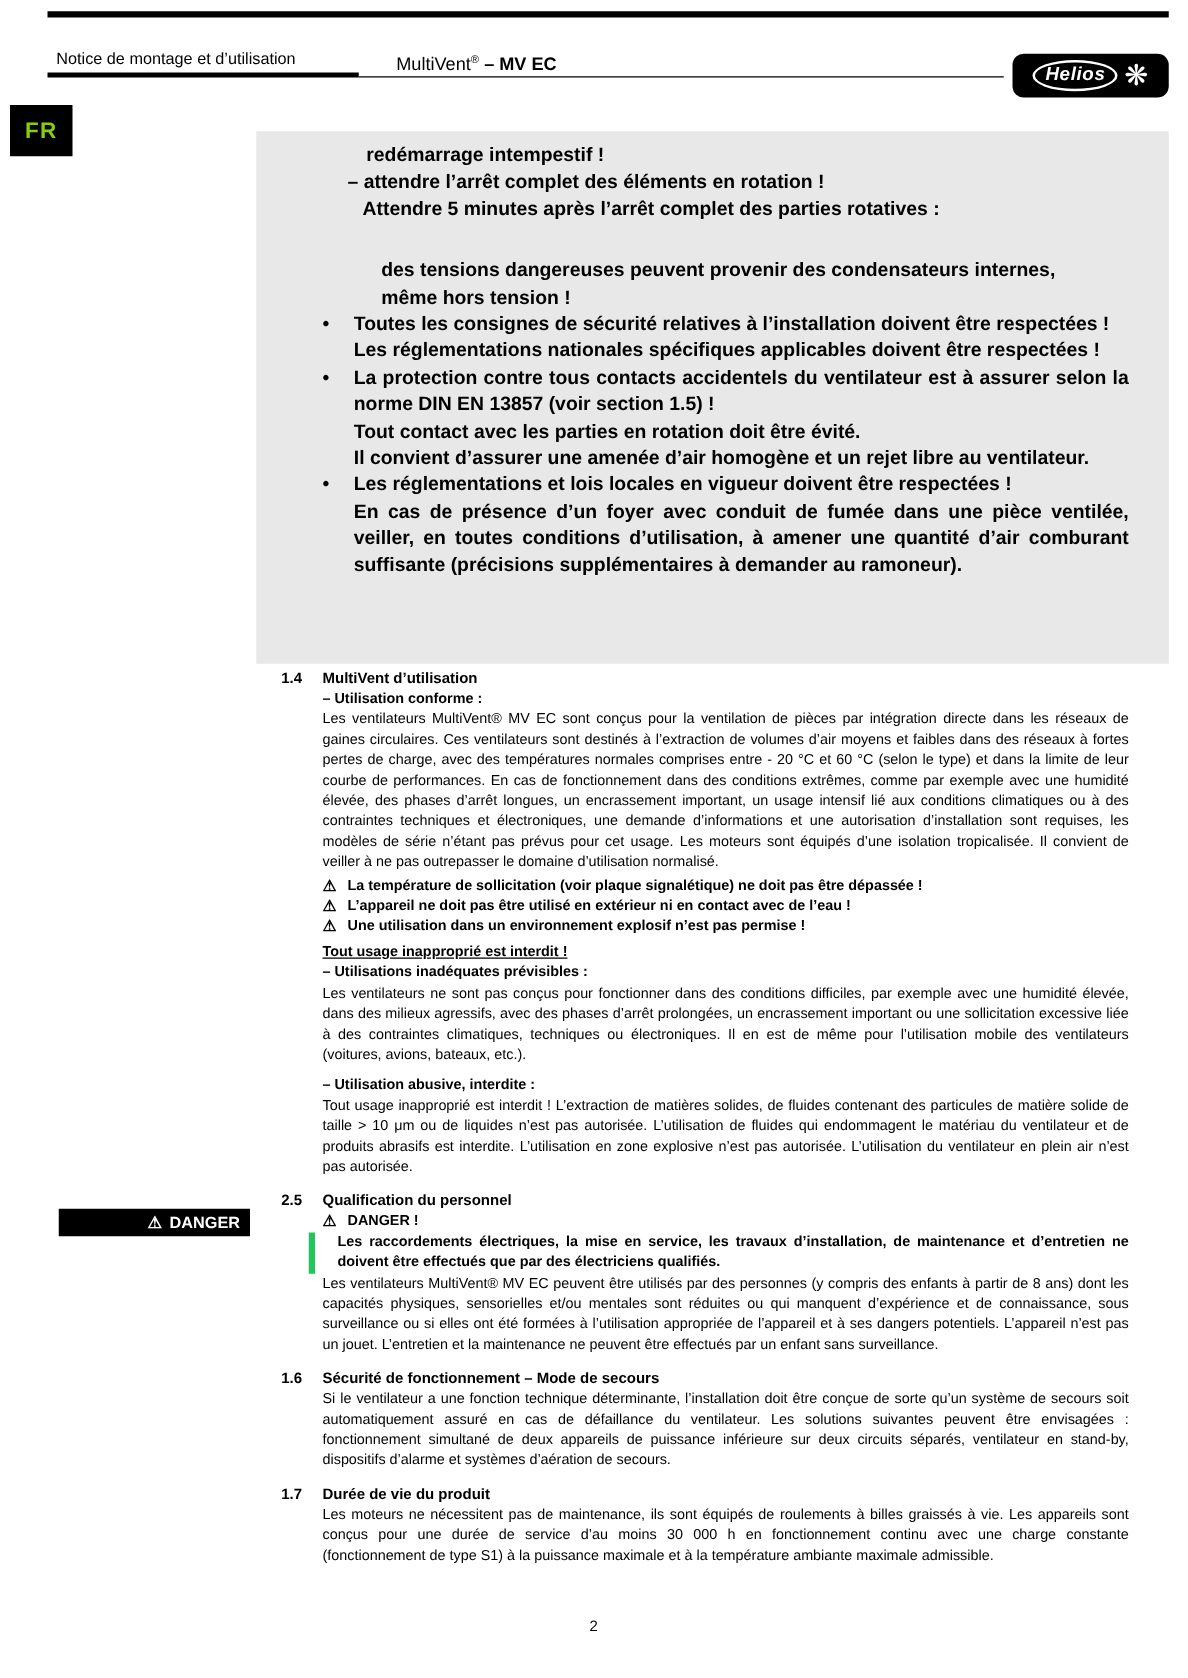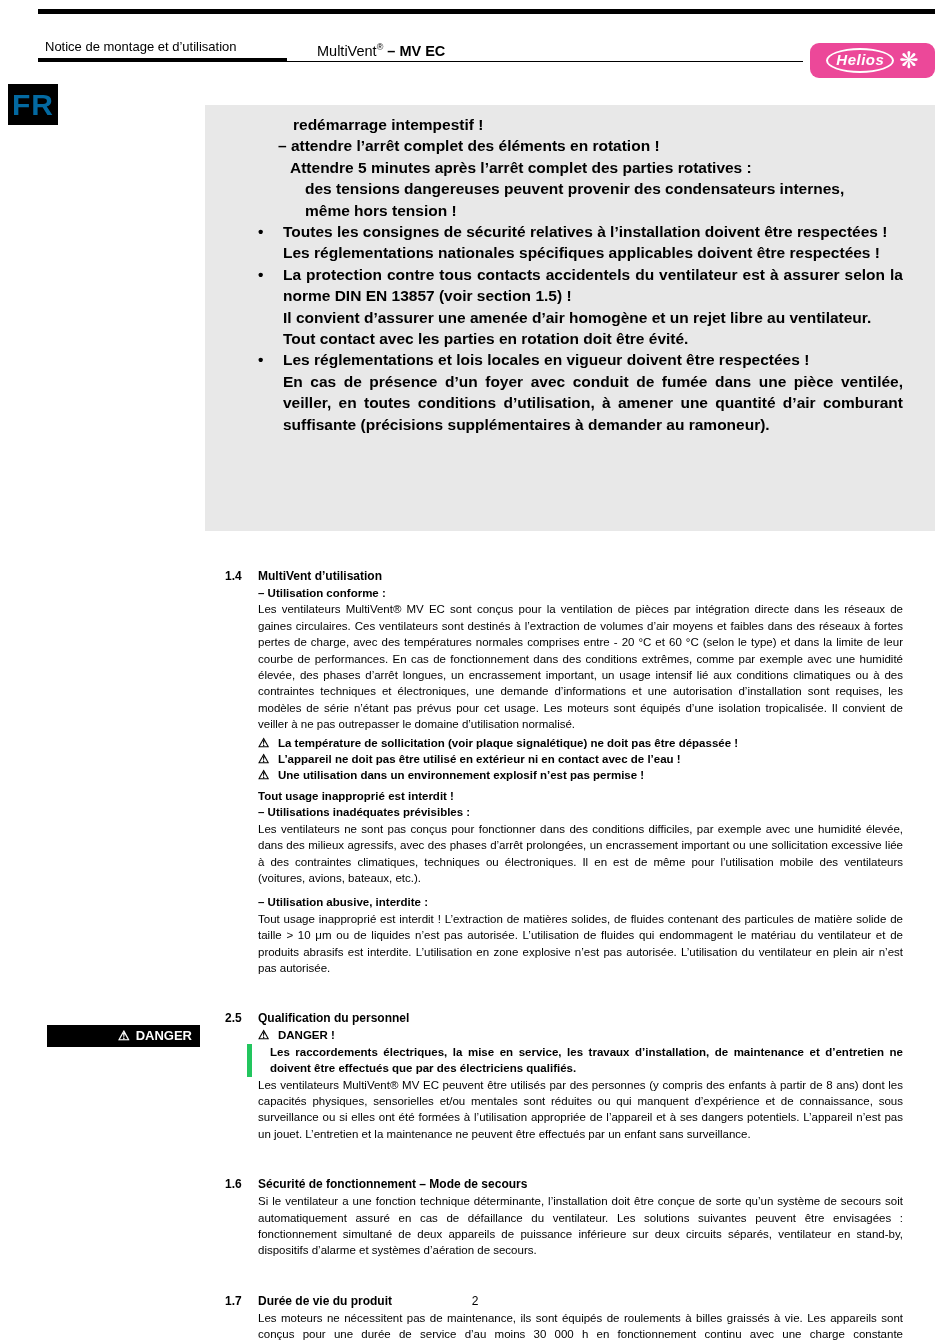--- a/index.html
+++ b/index.html
@@ -8,50 +8,50 @@
   .page { position:relative; width:950px; height:1342px; background:#fff; overflow:hidden; }
 
   
   .top-bar { position:absolute; left:38px; top:9px; width:897px; height:5px; background:#000; }
   .doc-type { position:absolute; left:45px; top:39px; font-size:13px; }
   .rule-thick { position:absolute; left:38px; top:58px; width:249px; height:4px; background:#000; }
   .rule-thin { position:absolute; left:287px; top:61px; width:516px; height:1px; background:#000; }
   .product { position:absolute; left:293px; top:42px; font-size:14.5px;margin-left:24px; }
   .product sup { font-size:9px; }
   .product .model { font-weight:bold; white-space:pre; }
-  .logo { position:absolute; left:810px; top:43px; width:125px; height:35px; background:#ec4899; border-radius:9px;
+  .logo { position:absolute; left:810px; top:43px; width:125px; height:35px; background:#000000; border-radius:9px;
           display:flex; align-items:center; justify-content:center; gap:5px; }
   .logo-ellipse { border:2px solid #fff; border-radius:50%; padding:2px 8px 3px 8px; line-height:1; }
   .logo-text { color:#fff; font-weight:bold; font-style:italic; font-size:15px; letter-spacing:.5px; }
   .logo-fan { color:#fff; font-size:23px; line-height:1; }
-  .fr-tag { position:absolute; left:8px; top:84px; width:50px; height:41px; background:#000; color:#0369a1;
-            font-weight:bold; font-size:30px; display:flex; align-items:center; justify-content:center; letter-spacing:1px; }
+  .fr-tag { position:absolute; left:8px; top:84px; width:50px; height:41px; background:#000; color:#84cc16;
+            font-weight:bold; font-size:18px; display:flex; align-items:center; justify-content:center; letter-spacing:1px; }
 
   
   .safety-box { position:absolute; left:205px; top:105px; width:730px; height:426px; background:#e8e8e8;
                 padding:9px 32px 0 53px; font-weight:bold; font-size:15.5px; line-height:21.4px; }
   .sb-line1 { margin-left:35px; }
   .sb-line2 { margin-left:20px; }
   .sb-line3 { margin-left:32px; }
-  .sb-line4 { margin-left:47px; width:556px; }
+  .sb-line4 { margin-left:47px; width:556px;margin-top:28px; }
   .sb-bullet { display:flex; }
   .sb-marker { flex:0 0 25px; }
   .sb-text { flex:1; }
   .sb-text p { text-align:justify; }
 
   
   .content { position:absolute; left:225px; top:534px; width:678px; font-size:11.5px; line-height:16.4px; }
-  .section { display:flex; margin-bottom:10px;margin-top:34px; }
+  .section { display:flex; margin-bottom:10px; }
   .sec-num { flex:0 0 33px; font-weight:bold; font-size:12px; line-height:17px; }
   .sec-body { flex:1; }
   .sec-title { font-weight:bold; font-size:12px; line-height:17px; }
   .sub-head { font-weight:bold; }
   .justify { text-align:justify; }
   .bold-line { font-weight:bold; }
-  .mt4 { margin-top:4px; }
+  .mt4 { margin-top:4px;text-decoration:underline; }
   .mt8 { margin-top:8px; }
   .warn-line { display:flex; font-weight:bold; }
   .warn-line:first-of-type { margin-top:2px; }
   .warn-icon { flex:0 0 20px; font-size:12.5px; }
 
   
   .danger-head-row { position:relative; font-weight:bold; display:flex; }
   .danger-badge { position:absolute; left:-211px; top:-2px; width:153px; height:22px; background:#000; color:#fff;
                   font-weight:bold; font-size:13px; display:flex; align-items:center; justify-content:flex-end;
                   gap:6px; padding-right:8px; }
@@ -90,22 +90,22 @@
       <div class="sb-text">
         <p>Toutes les consignes de sécurité relatives à l’installation doivent être respectées !</p>
         <p>Les réglementations nationales spécifiques applicables doivent être respectées !</p>
       </div>
     </div>
 
     <div class="sb-bullet">
       <span class="sb-marker">•</span>
       <div class="sb-text">
         <p>La protection contre tous contacts accidentels du ventilateur est à assurer selon la norme DIN EN 13857 (voir section 1.5) !</p>
+        <p>Tout contact avec les parties en rotation doit être évité.</p>
         <p>Il convient d’assurer une amenée d’air homogène et un rejet libre au ventilateur.</p>
-        <p>Tout contact avec les parties en rotation doit être évité.</p>
       </div>
     </div>
 
     <div class="sb-bullet">
       <span class="sb-marker">•</span>
       <div class="sb-text">
         <p>Les réglementations et lois locales en vigueur doivent être respectées !</p>
         <p>En cas de présence d’un foyer avec conduit de fumée dans une pièce ventilée, veiller, en toutes conditions d’utilisation, à amener une quantité d’air comburant suffisante (précisions supplémentaires à demander au ramoneur).</p>
       </div>
     </div>

